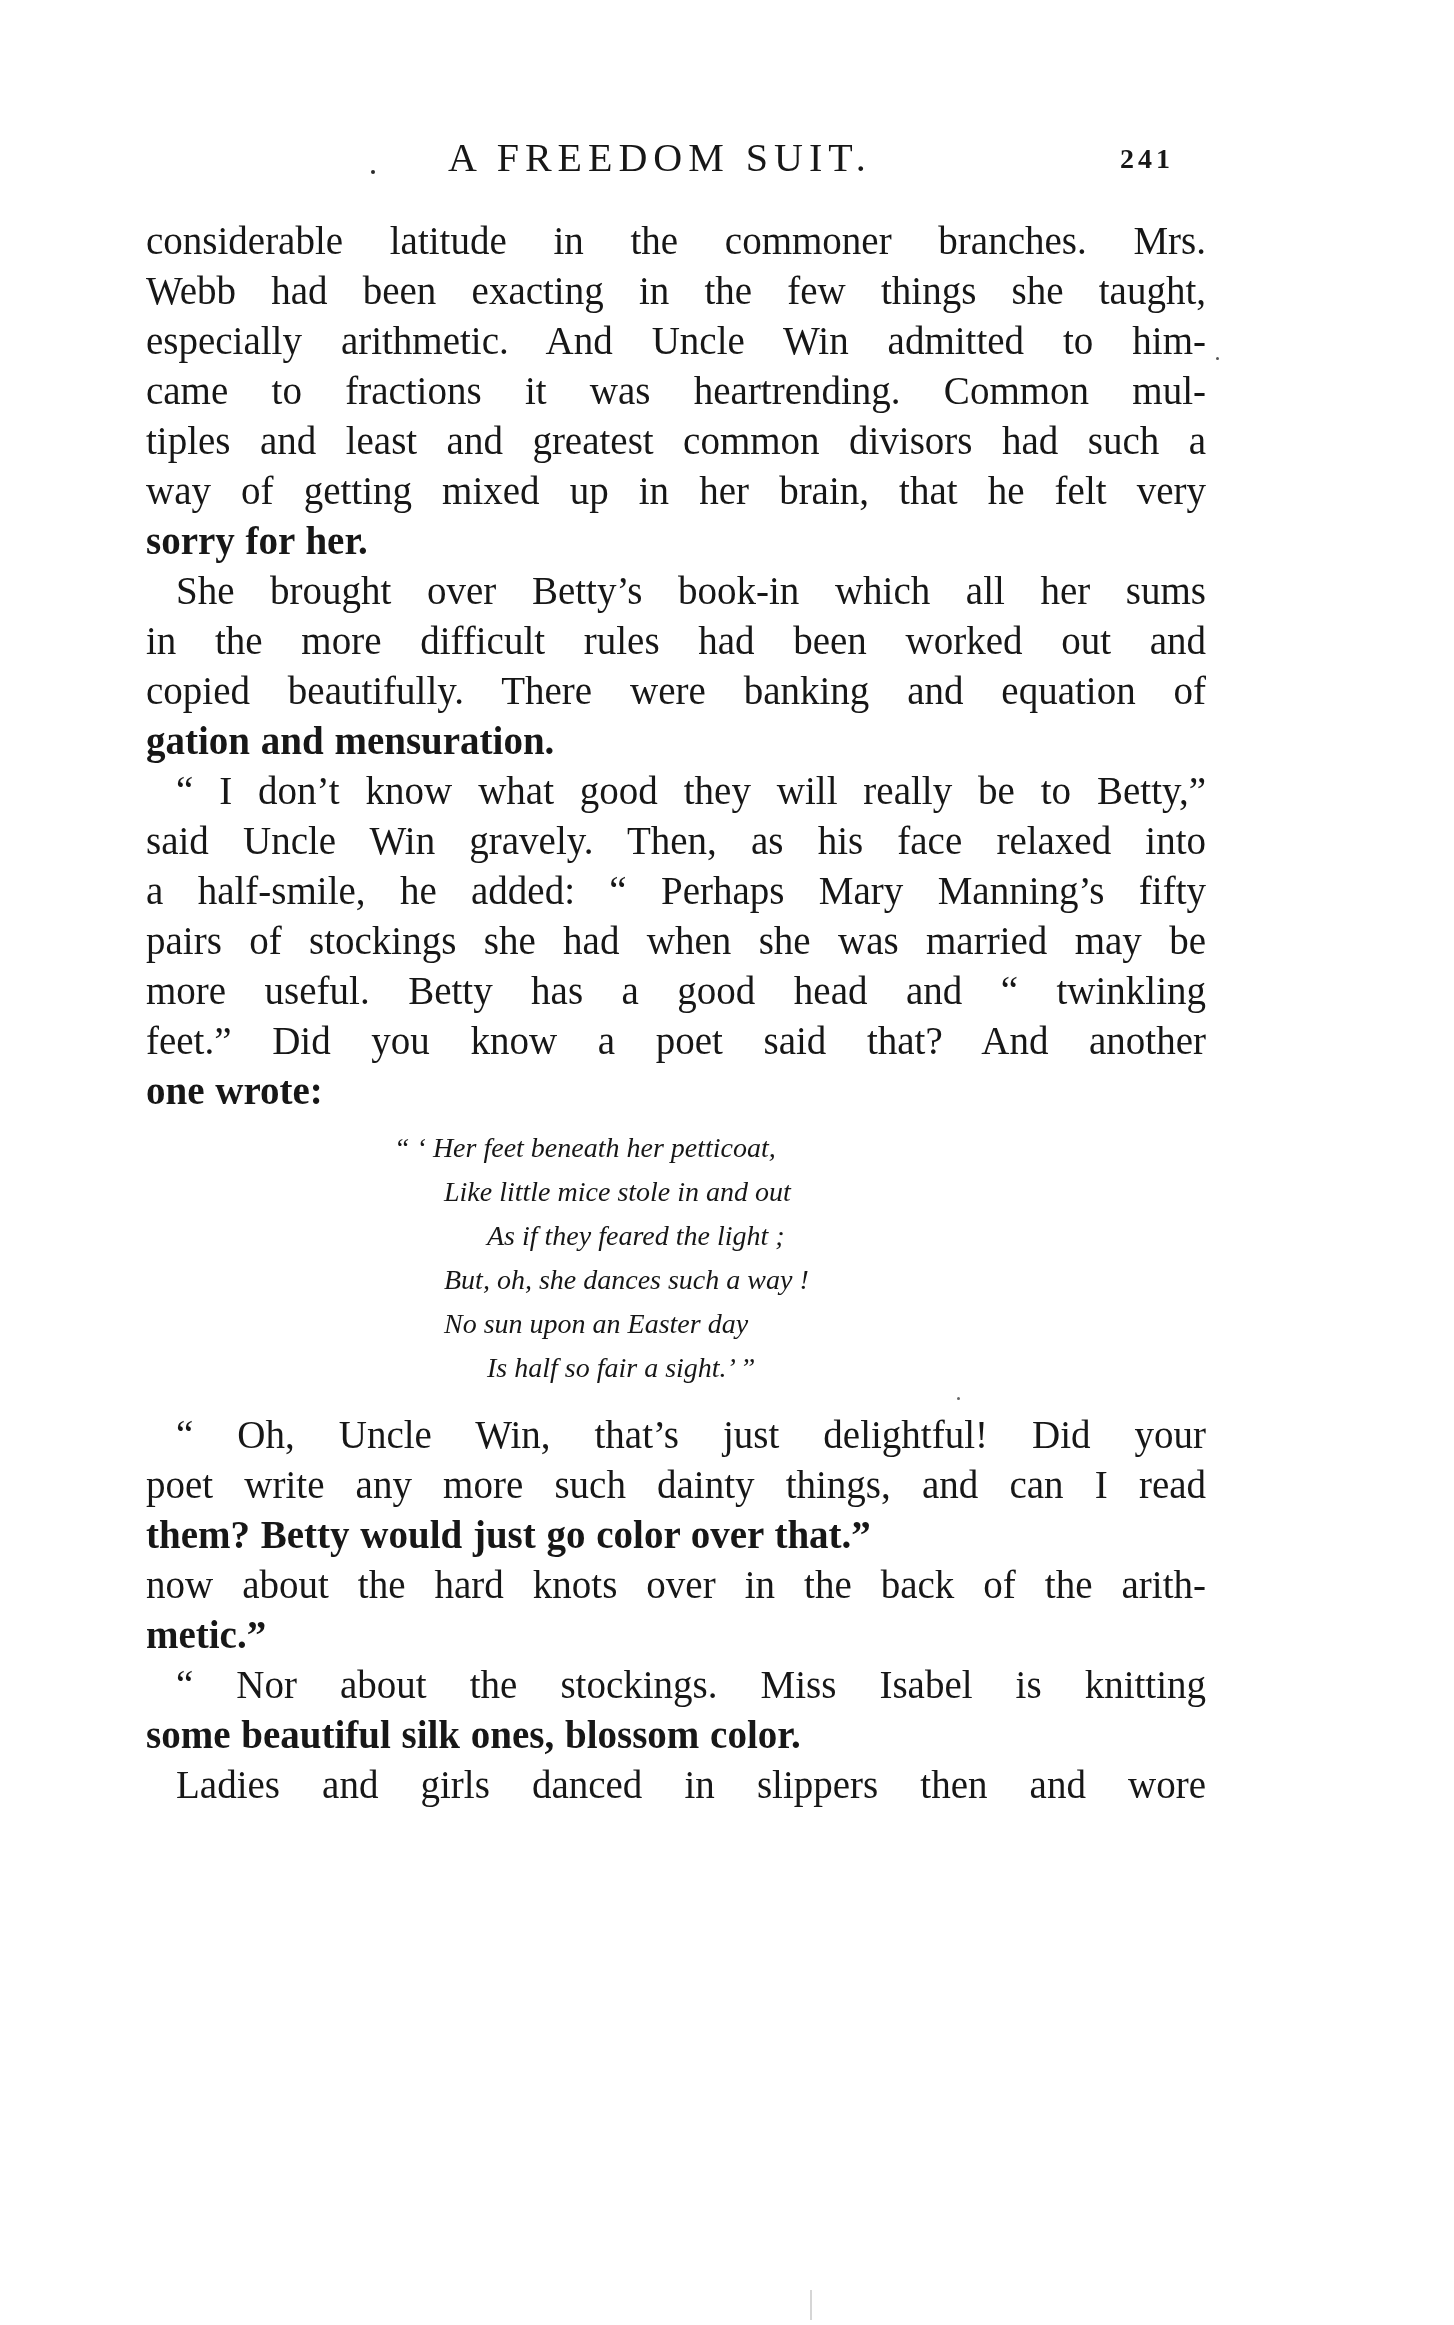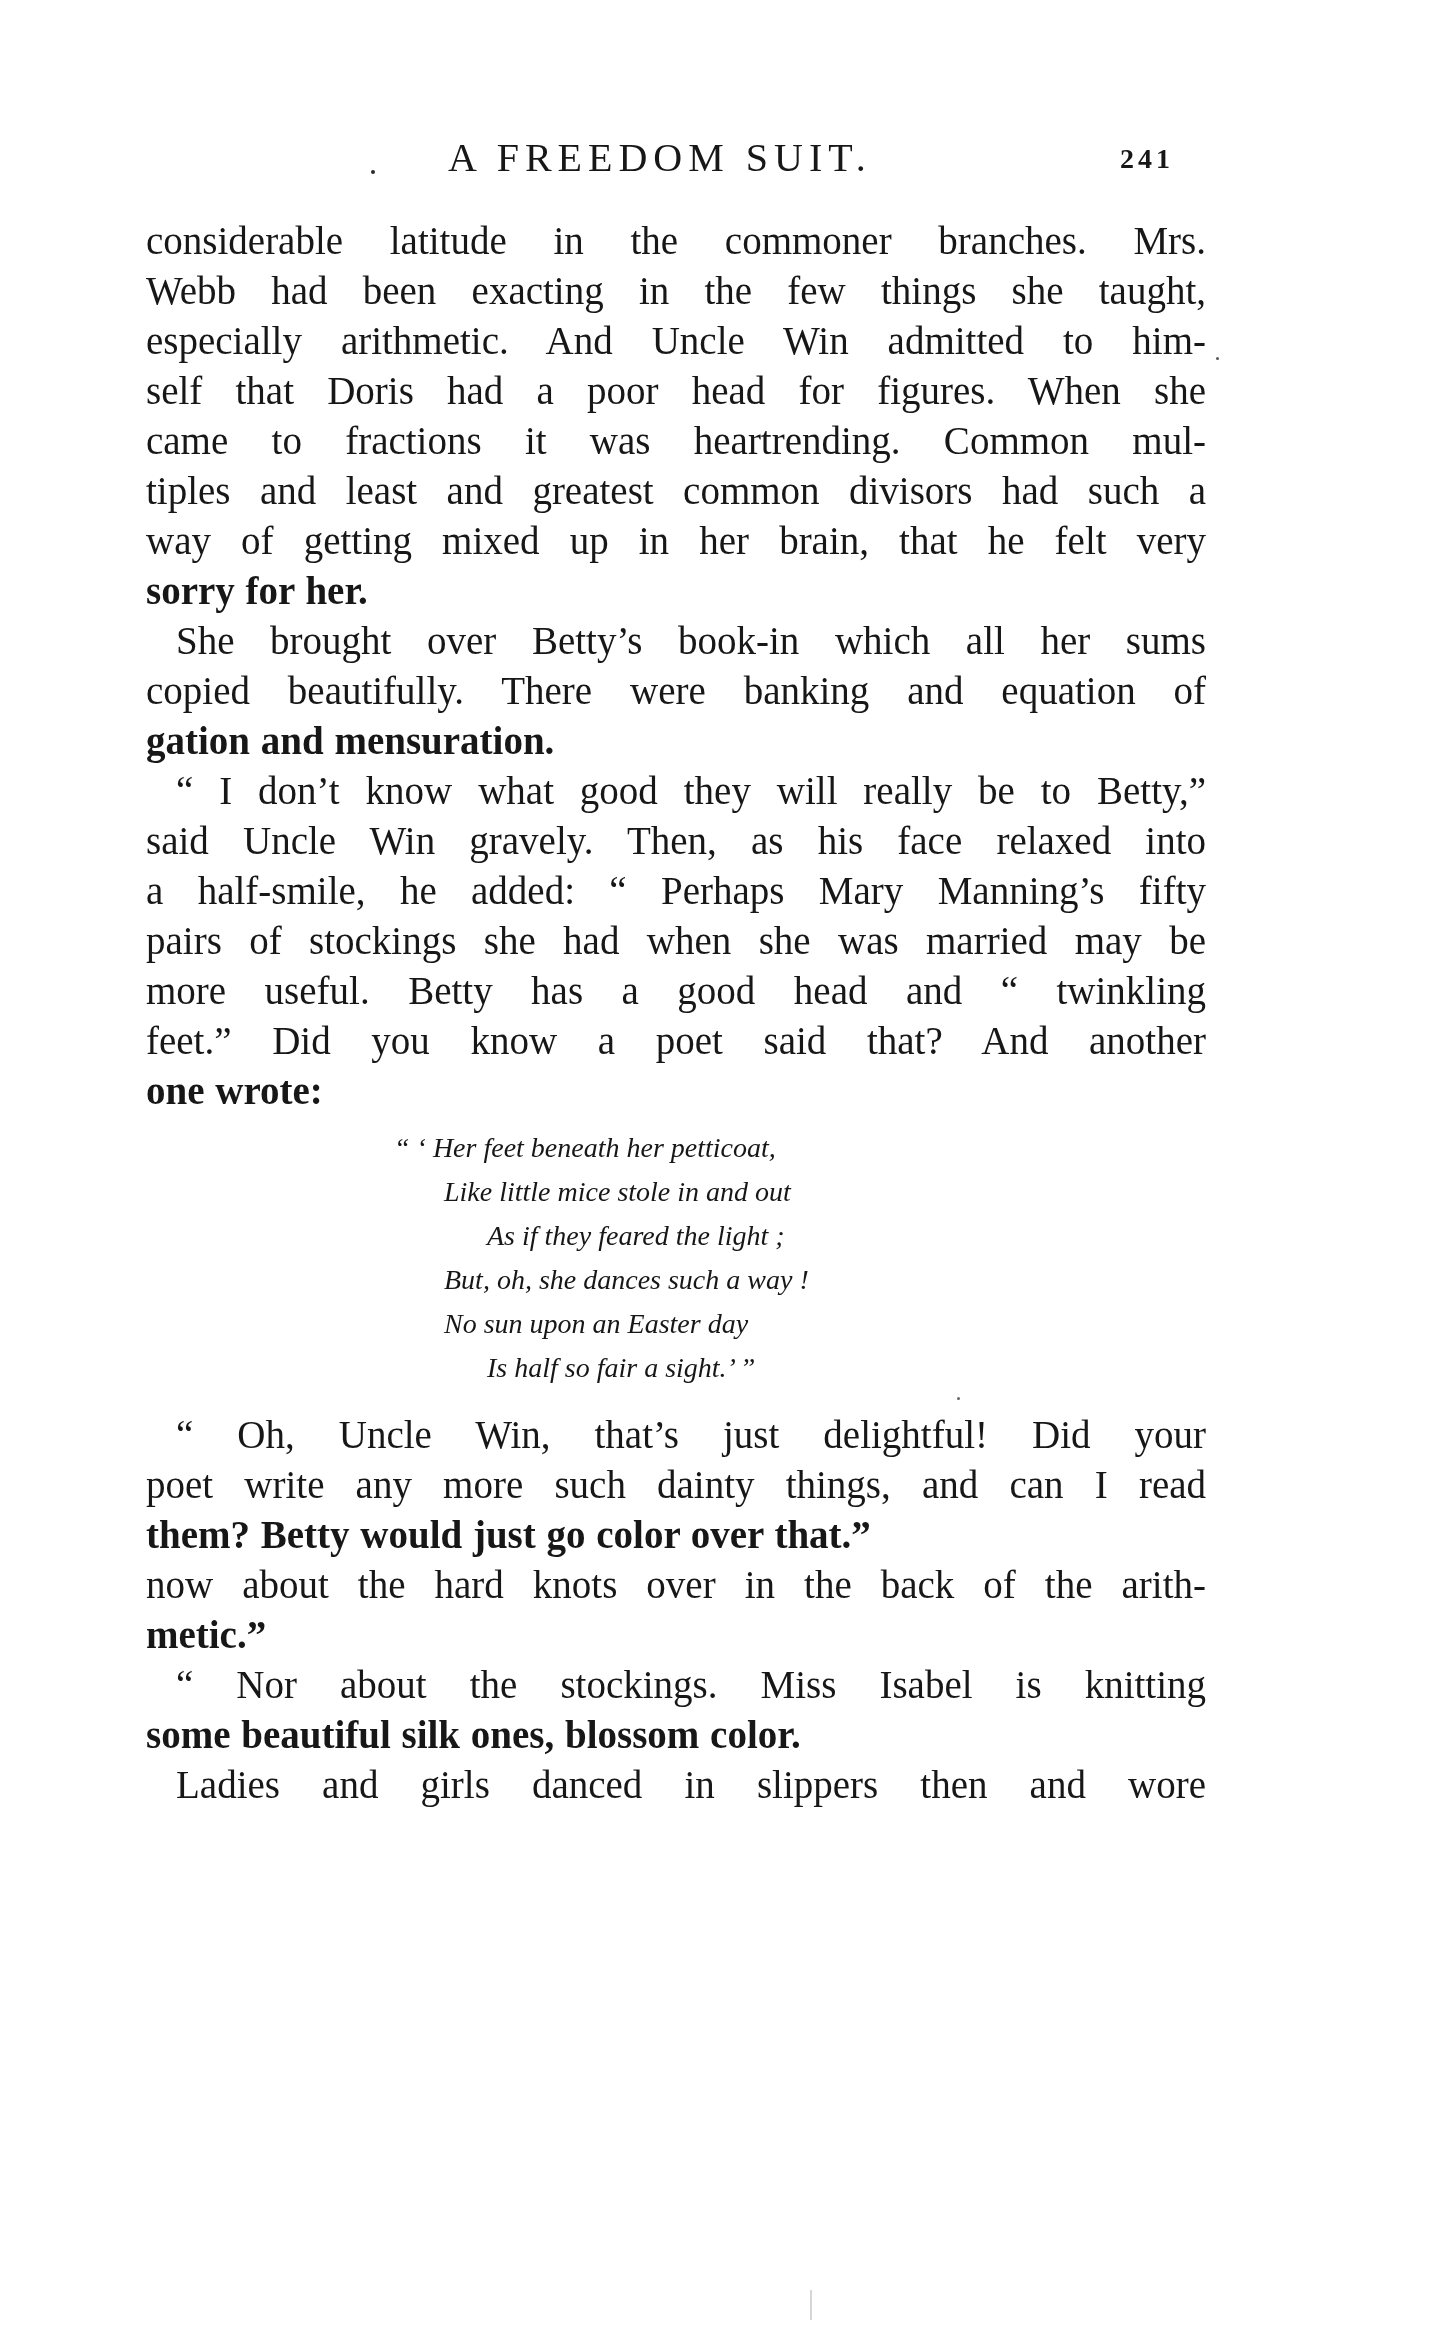--- a/index.html
+++ b/index.html
@@ -67,28 +67,28 @@
   <div>
     <span class="head-title">A FREEDOM SUIT.</span>
     <span class="head-page-number">241</span>
   </div>
 
   <div class="body-text">
       <div class="prose-block">
         <div class="line">considerable latitude in the commoner branches.  Mrs.</div>
         <div class="line">Webb had been exacting in the few things she taught,</div>
         <div class="line">especially arithmetic.  And Uncle Win admitted to him-</div>
-        <div class="line">self that Doris had a poor head for figures.  When she</div>
         <div class="line">came to fractions it was heartrending.  Common mul-</div>
         <div class="line">tiples and least and greatest common divisors had such a</div>
         <div class="line">way of getting mixed up in her brain, that he felt very</div>
         <div class="line last">sorry for her.</div>
       </div>
       <div class="prose-block">
         <div class="line first-indent">She brought over Betty’s book-in which all her sums</div>
+        <div class="line">in the more difficult rules had been worked out and</div>
         <div class="line">copied beautifully.  There were banking and equation of</div>
         <div class="line last">gation and mensuration.</div>
       </div>
       <div class="prose-block">
         <div class="line first-indent">“ I don’t know what good they will really be to Betty,”</div>
         <div class="line">said Uncle Win gravely.  Then, as his face relaxed into</div>
         <div class="line">a half-smile, he added: “ Perhaps Mary Manning’s fifty</div>
         <div class="line">pairs of stockings she had when she was married may be</div>
         <div class="line">more useful.  Betty has a good head and “ twinkling</div>
         <div class="line">feet.”  Did you know a poet said that?  And another</div>

